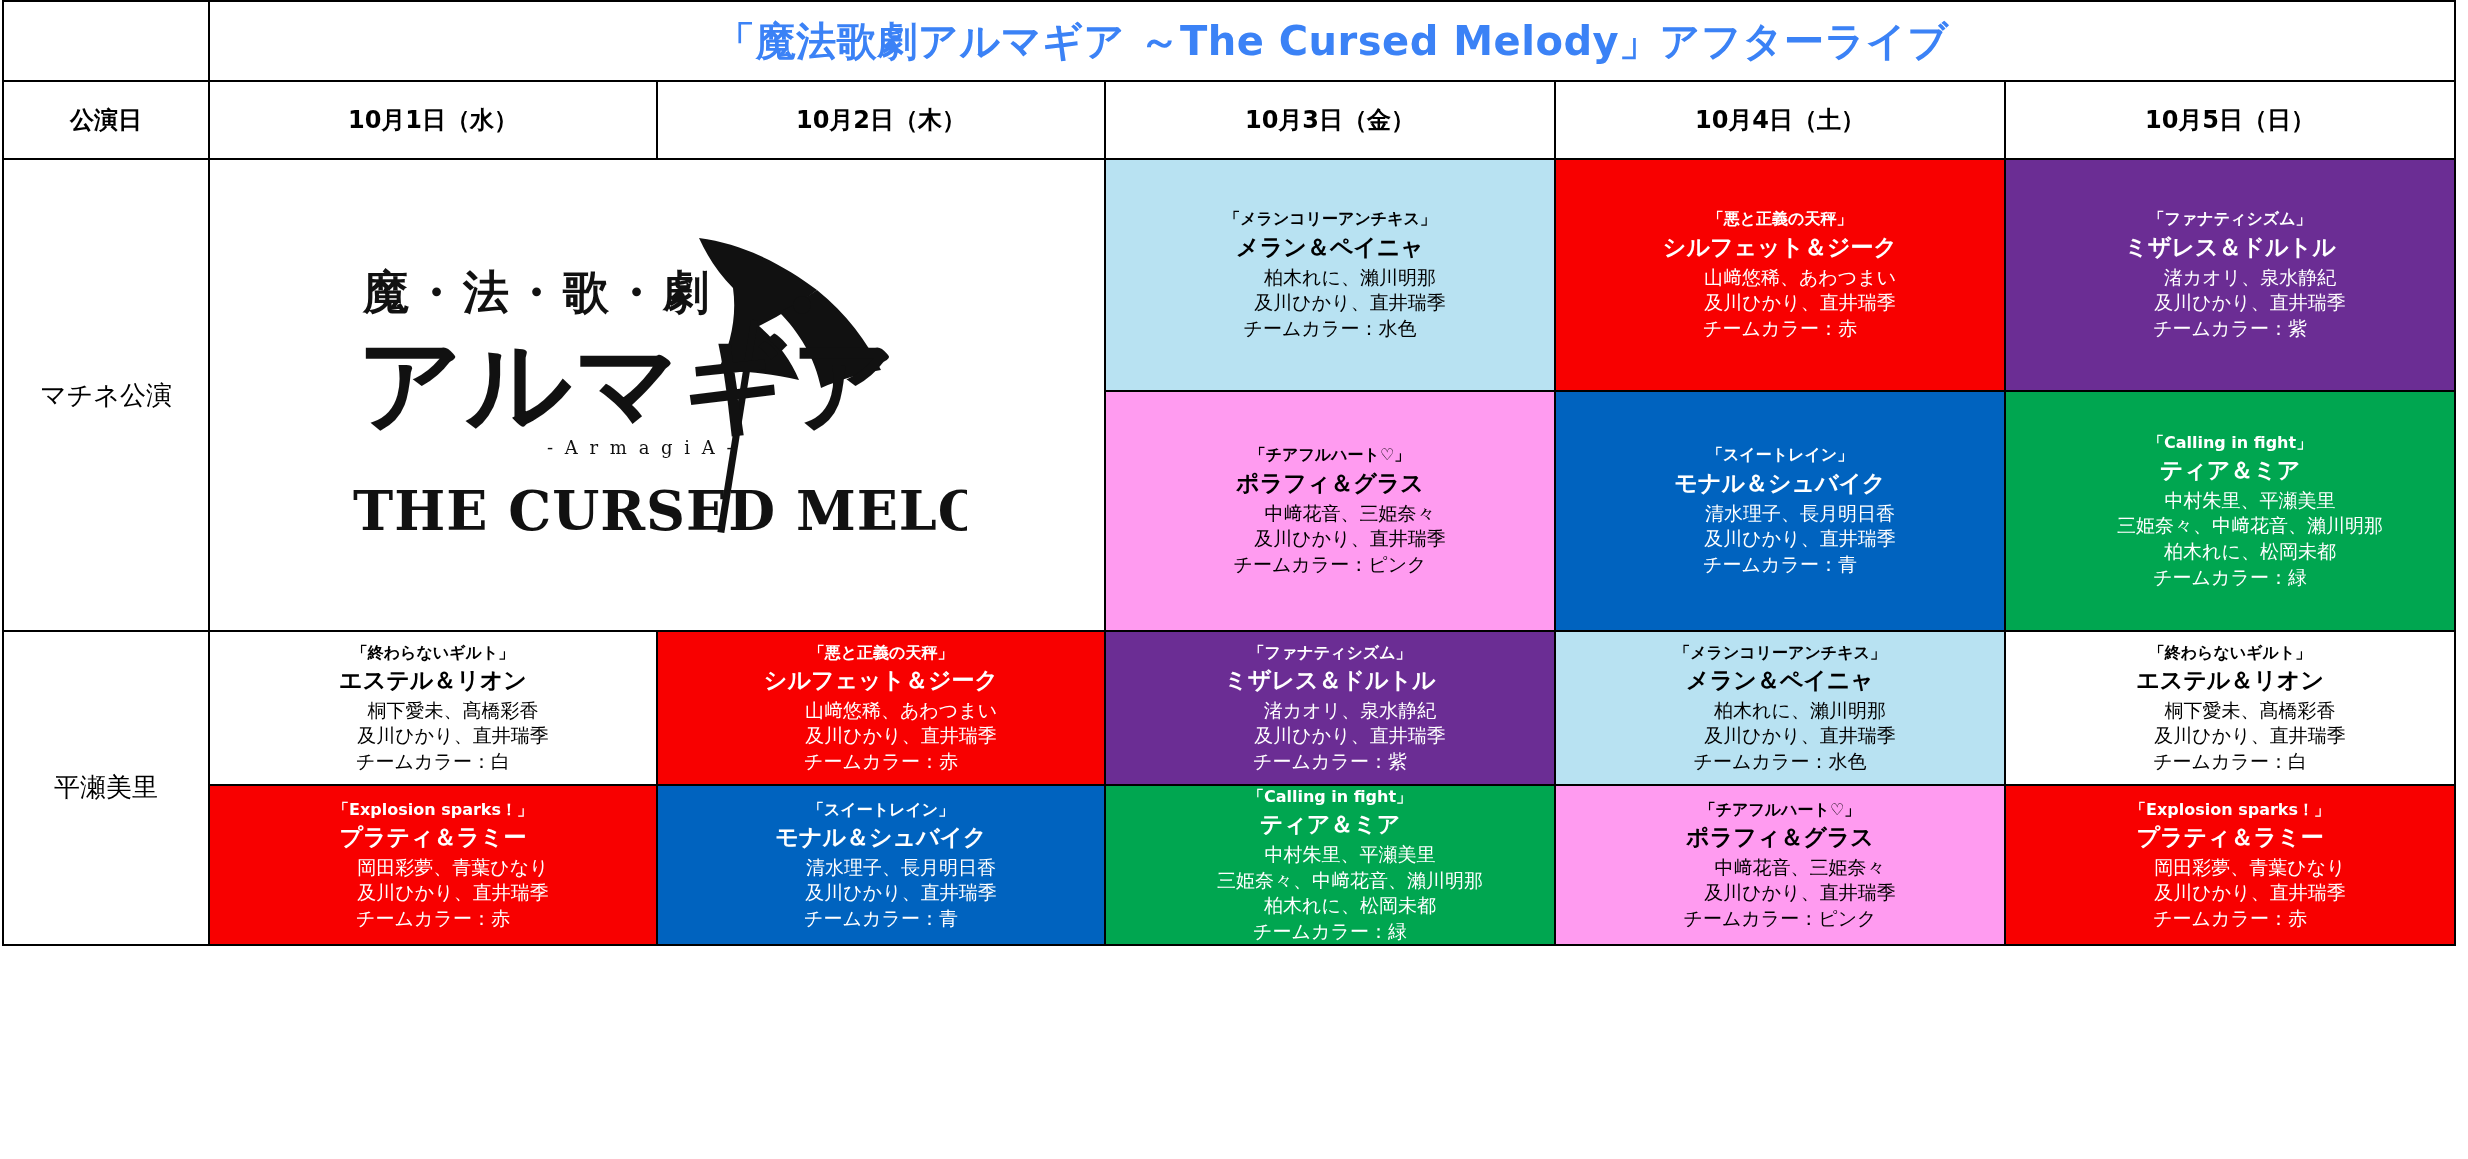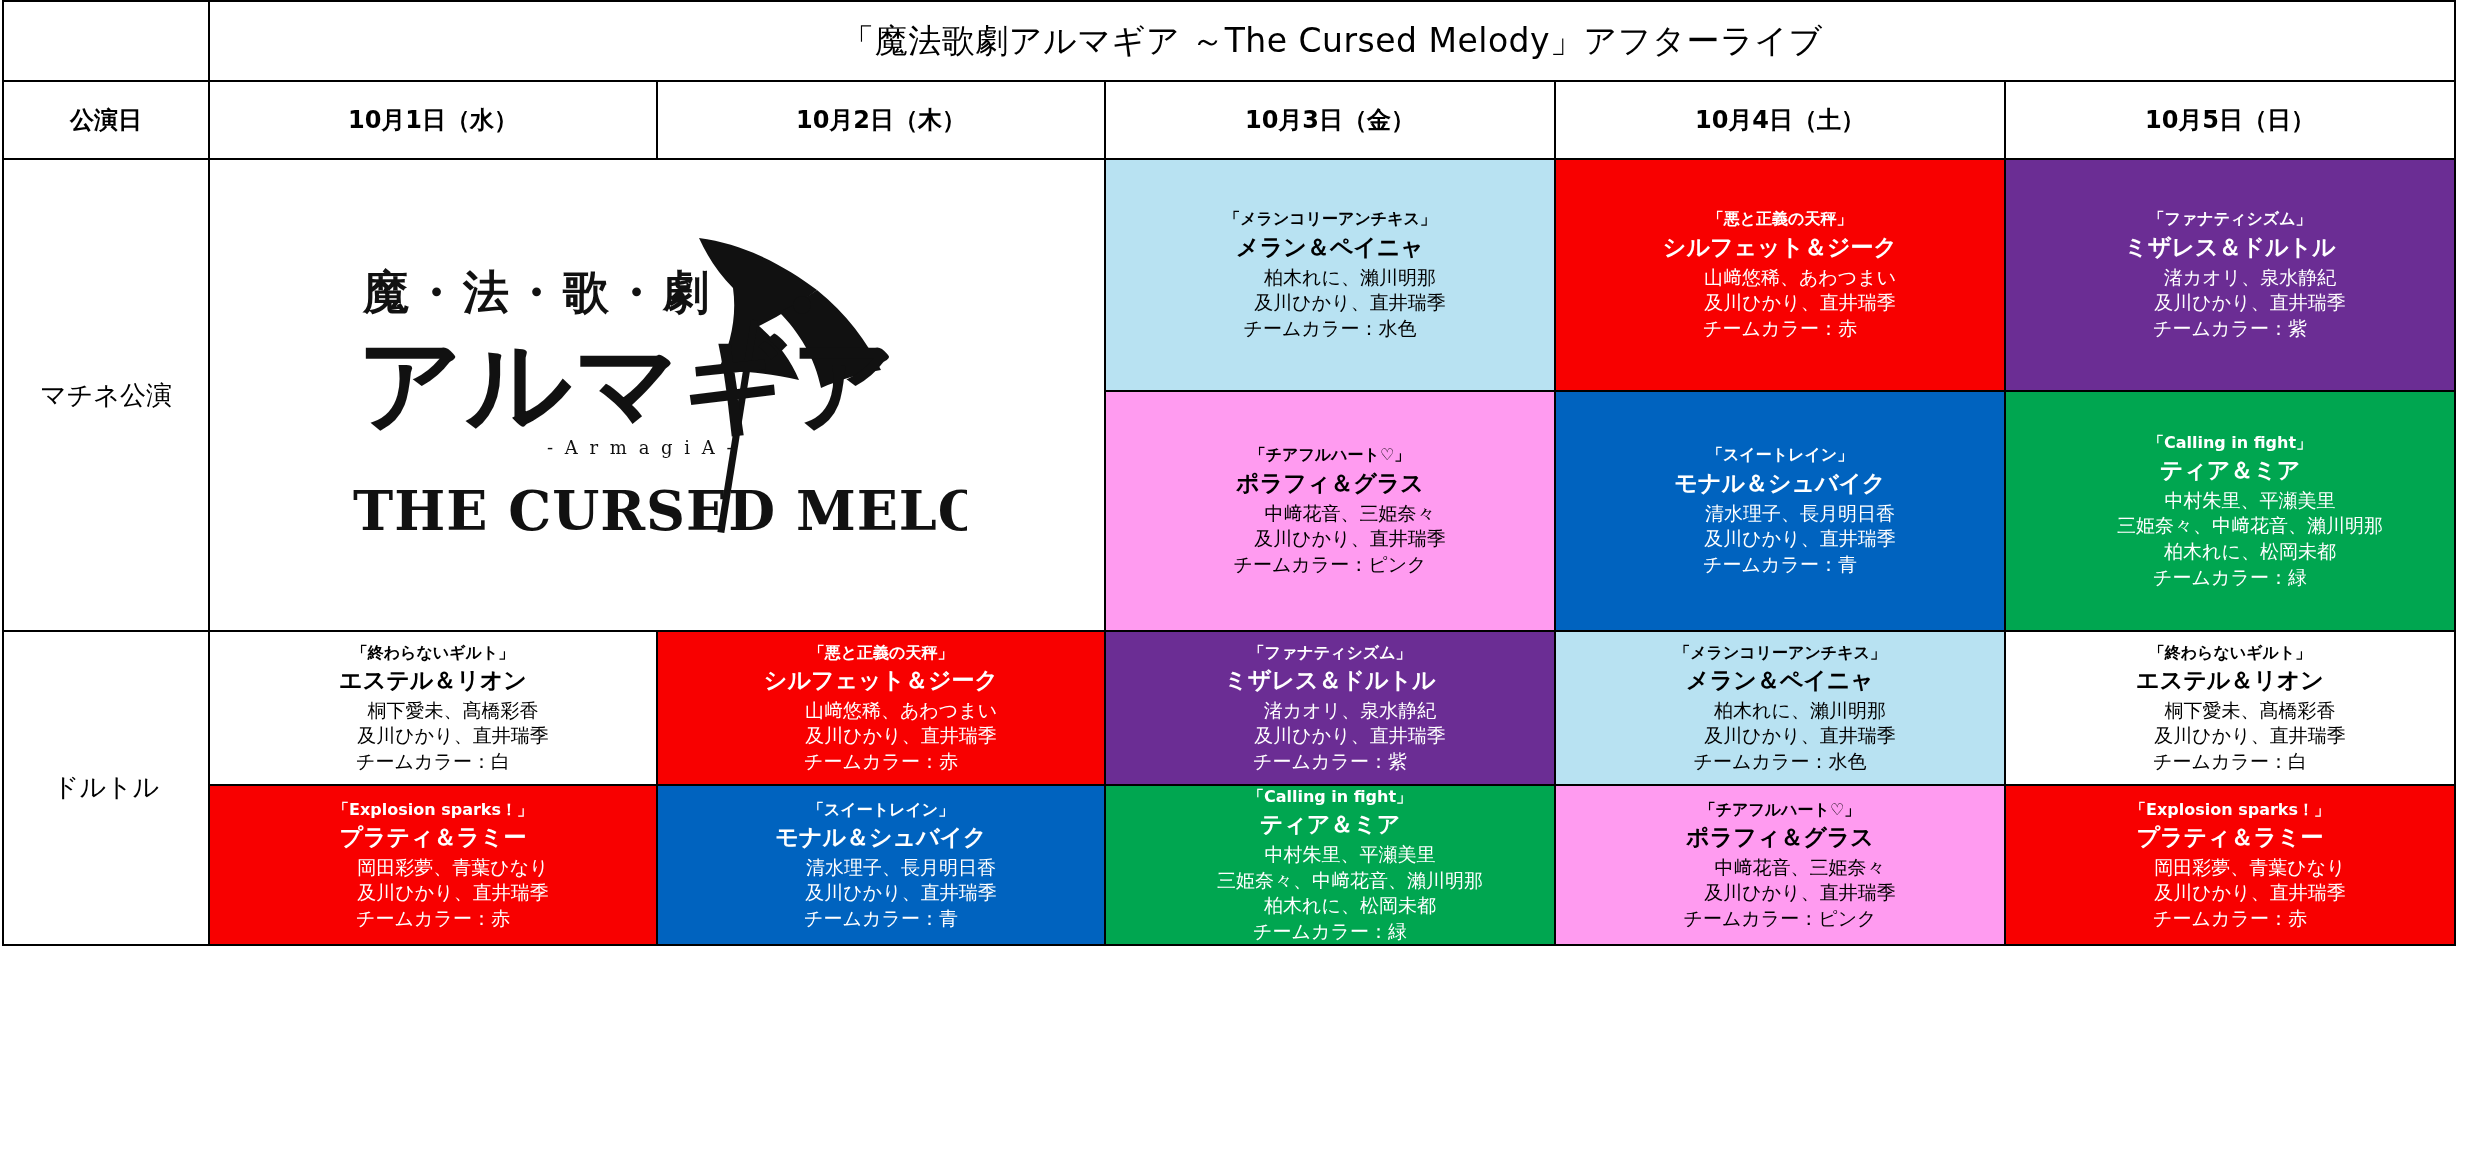--- a/index.html
+++ b/index.html
@@ -33,23 +33,23 @@
   
   col.c0 { width: 206px; }
   col.c1 { width: 448px; }
   col.c2 { width: 448px; }
   col.c3 { width: 450px; }
   col.c4 { width: 450px; }
   col.c5 { width: 450px; }
 
   .title-cell {
     height: 78px;
-    font-size: 33px;
-    font-weight: normal;
-    color: #000000;
+    font-size: 40px;
+    font-weight: bold;
+    color: #3b82f6;
     letter-spacing: 0.5px;
   }
   .blank-corner {
     border: 2px solid #000;
     background: #fff;
   }
   .head-row td {
     height: 76px;
     font-size: 24px;
     font-weight: bold;
@@ -189,21 +189,21 @@
           <div class="blk-title">「Calling in fight」</div>
           <div class="blk-chars">ティア＆ミア</div>
           <div class="blk-cast">中村朱里、平瀬美里</div>
           <div class="blk-cast">三姫奈々、中﨑花音、瀨川明那</div>
           <div class="blk-cast">柏木れに、松岡未都</div>
           <div class="blk-color">チームカラー：緑</div>
         </td>
       </tr>
 
       <tr>
-        <td class="rowlabel" rowspan="2">ドルトル</td>
+        <td class="rowlabel" rowspan="2">平瀬美里</td>
         <td class="blockcell cell-h" style="background:#ffffff;color:#000000;">
           <div class="blk-title">「終わらないギルト」</div>
           <div class="blk-chars">エステル＆リオン</div>
           <div class="blk-cast">桐下愛未、髙橋彩香</div>
           <div class="blk-cast">及川ひかり、直井瑞季</div>
           <div class="blk-color">チームカラー：白</div>
         </td>
         <td class="blockcell cell-h" style="background:#f80000;color:#ffffff;">
           <div class="blk-title">「悪と正義の天秤」</div>
           <div class="blk-chars">シルフェット＆ジーク</div>

